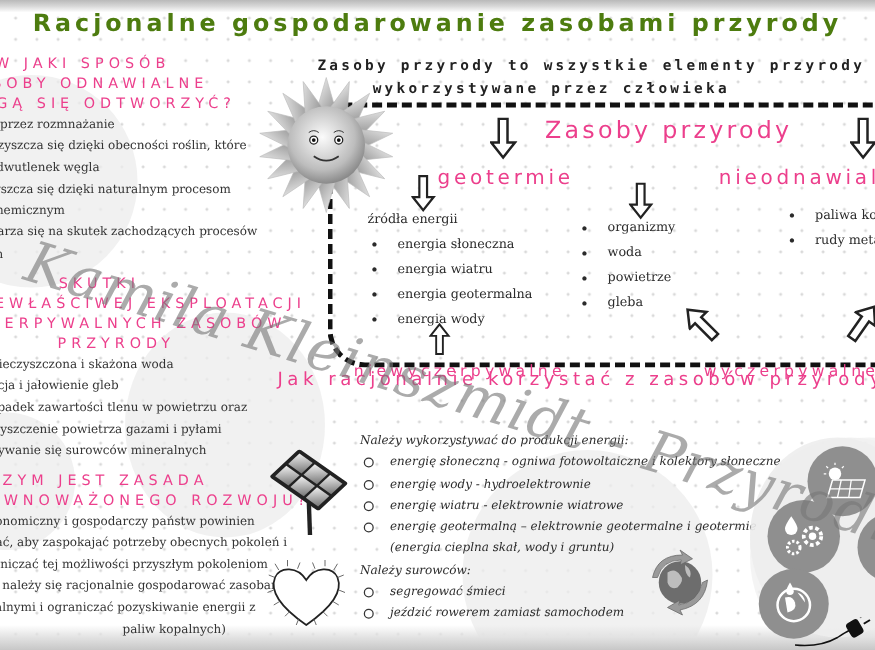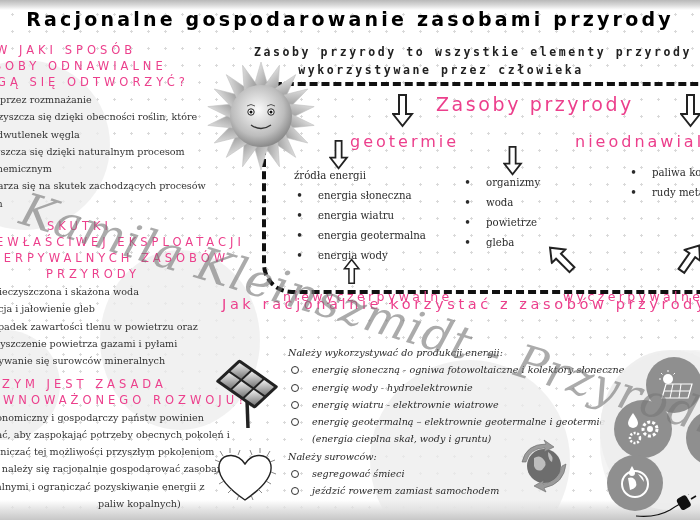--- a/index.html
+++ b/index.html
@@ -24,21 +24,21 @@
     background: linear-gradient(180deg, #b9b9b9 0%, #d8d8d8 50%, rgba(255,255,255,0) 100%);
   }
   .bottom-band {
     position: absolute; left: 0; bottom: 0; width: 700px; height: 20px;
     background: linear-gradient(0deg, #c7c7c7 0%, #e2e2e2 50%, rgba(255,255,255,0) 100%);
   }
 
   .main-title {
     position: absolute; left: 0; top: 8px; width: 700px; text-align: center;
     font-family: "DejaVu Sans", sans-serif; font-size: 19px; letter-spacing: 3.2px;
-    color: #000000;
+    color: #4d7c0f;
   }
 
   
   .left-col { position: absolute; left: 0; top: 42px; width: 236px; }
   .sec-head {
     font-family: "DejaVu Sans", sans-serif; font-size: 11.5px; letter-spacing: 4px;
     color: #ec3f8c; line-height: 16px; white-space: nowrap;
   }
   .left-text {
     font-family: "DejaVu Serif", serif; font-size: 9.6px; line-height: 17.3px;

